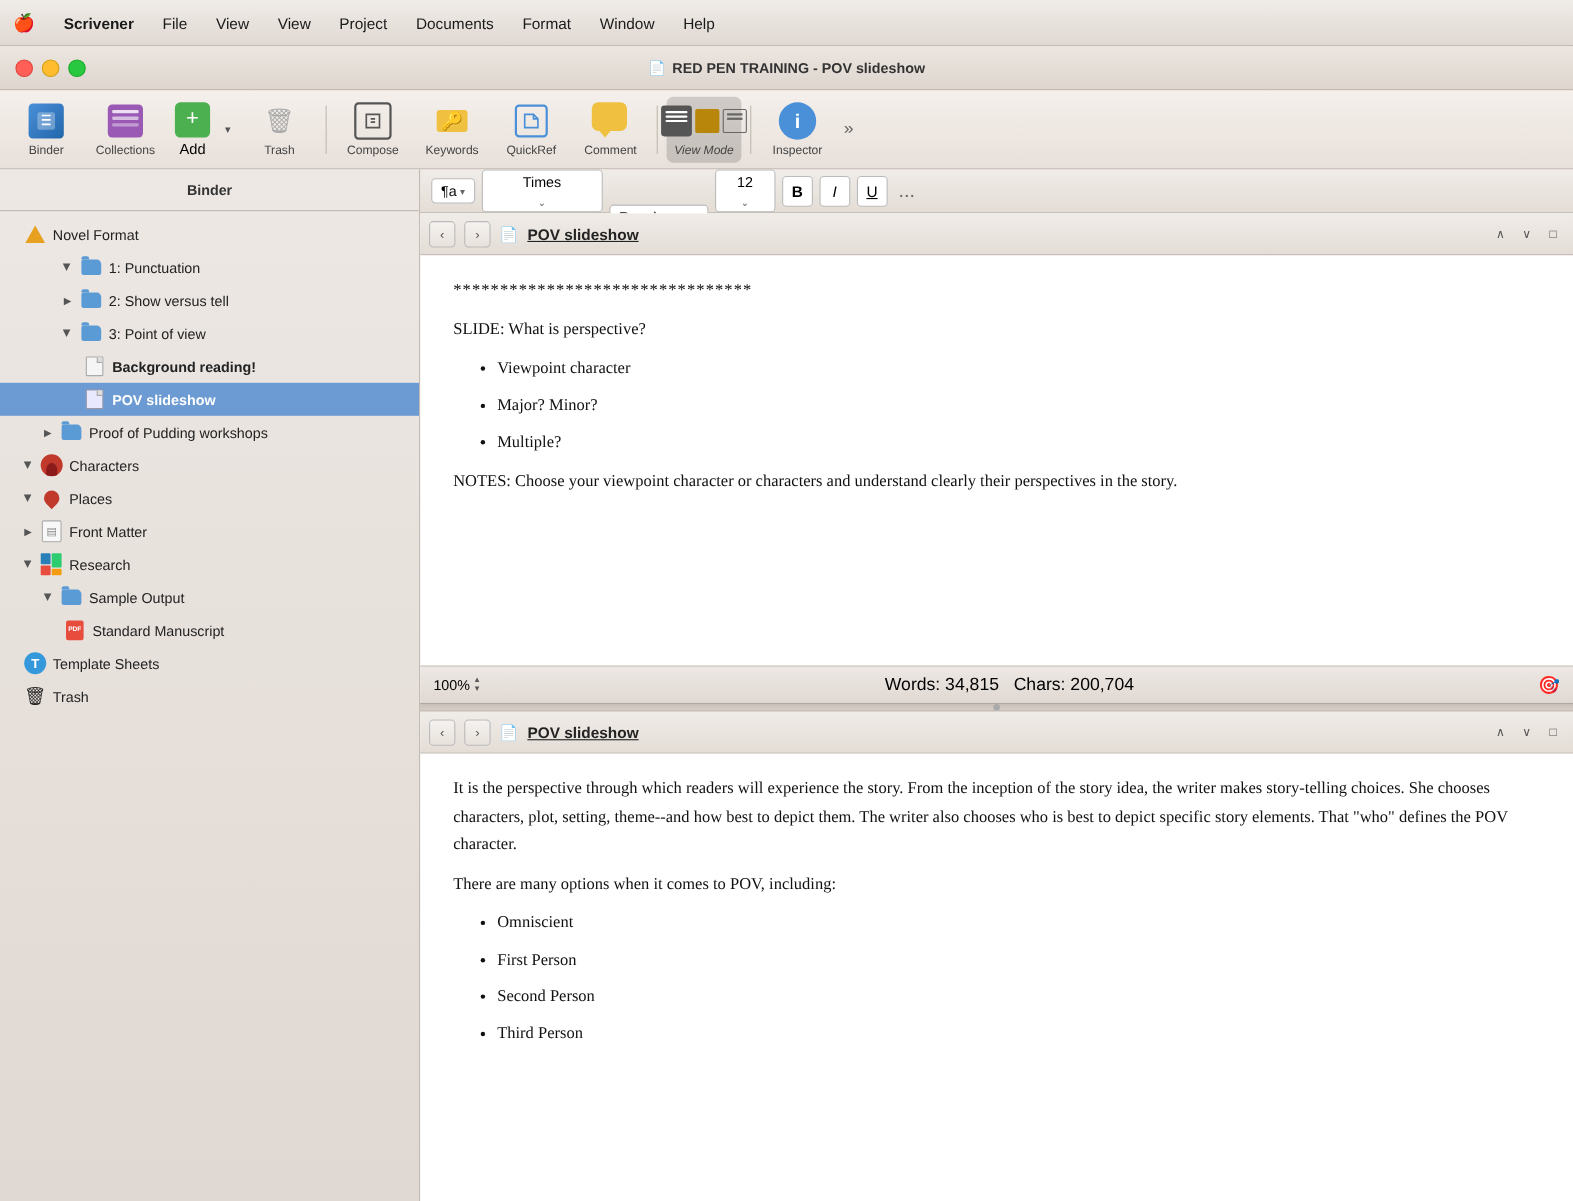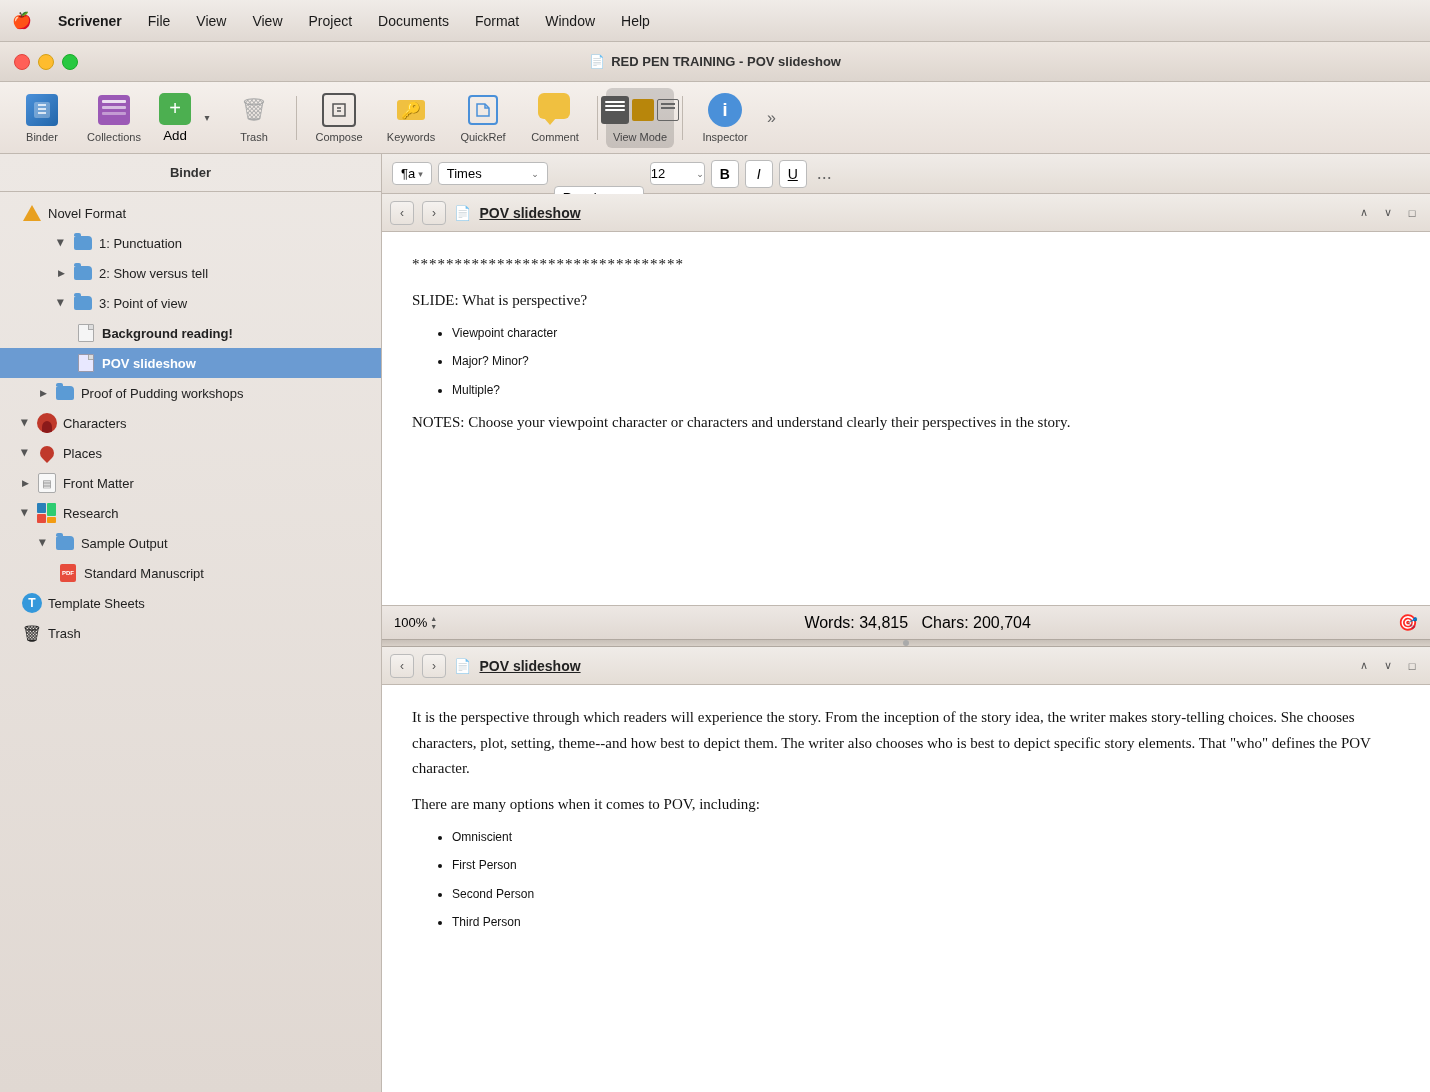--- a/index.html
+++ b/index.html
@@ -33,21 +33,21 @@
     .toolbar {
       display: flex; align-items: center; height: 72px;
       background: linear-gradient(to bottom, #f5f0ec, #e8e0da);
       border-bottom: 1px solid #c0b8b0; padding: 0 8px; gap: 4px;
     }
     .toolbar-btn {
       display: flex; flex-direction: column; align-items: center; justify-content: center;
       width: 68px; height: 60px; border-radius: 6px; cursor: pointer;
       border: none; background: transparent; gap: 3px;
     }
-    .toolbar-btn.active { background: rgba(0,0,0,0.15); }
+    .toolbar-btn.active { background: rgba(0,0,0,0.15); font-style: italic; }
     .toolbar-btn .icon-area { width: 36px; height: 36px; display: flex; align-items: center; justify-content: center; }
     .toolbar-btn .btn-label { font-size: 11px; color: #444; }
     .toolbar-separator { width: 1px; height: 44px; background: #c0b8b0; margin: 0 4px; }
     .toolbar-more { font-size: 16px; color: #666; padding: 4px; cursor: pointer; }
 
     
     .icon-binder { width: 32px; height: 32px; background: linear-gradient(135deg, #4a90d9, #2266aa); border-radius: 4px; display: flex; align-items: center; justify-content: center; }
     .icon-trash { width: 28px; height: 32px; display: flex; align-items: center; justify-content: center; font-size: 22px; color: #aaa; }
     .key-icon { width: 28px; height: 20px; background: #f0c040; border-radius: 3px; display: flex; align-items: center; justify-content: center; font-size: 16px; }
 
@@ -99,23 +99,23 @@
     
     .editor-area { flex: 1; display: flex; flex-direction: column; background: #d8d0c8; }
 
     
     .format-toolbar {
       height: 40px; background: linear-gradient(to bottom, #f0ece8, #e4ddd6);
       border-bottom: 1px solid #c0b8b0;
       display: flex; align-items: center; padding: 0 10px; gap: 6px;
     }
     .para-style-btn { display: flex; align-items: center; gap: 3px; padding: 3px 8px; border: 1px solid #bbb; border-radius: 4px; background: white; cursor: pointer; font-size: 13px; }
-    .font-select { display: flex; align-items: center; gap: 3px; padding: 3px 8px; border: 1px solid #bbb; border-radius: 4px; background: white; cursor: pointer; font-size: 13px; min-width: 110px; }
+    .font-select { display: flex; align-items: center; gap: 3px; padding: 3px 8px; border: 1px solid #bbb; border-radius: 4px; background: white; cursor: pointer; font-size: 13px; min-width: 110px; flex-direction: column; }
     .style-select { display: flex; align-items: center; gap: 3px; padding: 3px 8px; border: 1px solid #bbb; border-radius: 4px; background: white; cursor: pointer; font-size: 13px; min-width: 90px; margin-top: 48px; }
-    .size-select { display: flex; align-items: center; gap: 3px; padding: 3px 0; border: 1px solid #bbb; border-radius: 4px; background: white; cursor: pointer; font-size: 13px; min-width: 55px; }
+    .size-select { display: flex; align-items: center; gap: 3px; padding: 3px 12px; border: 1px solid #bbb; border-radius: 4px; background: white; cursor: pointer; font-size: 13px; min-width: 55px; flex-direction: column; }
     .fmt-btn { width: 28px; height: 28px; display: flex; align-items: center; justify-content: center; border: 1px solid #bbb; border-radius: 4px; background: white; cursor: pointer; font-size: 14px; }
     .fmt-more { font-size: 18px; color: #666; cursor: pointer; padding: 0 4px; }
     .chevron-down { font-size: 9px; color: #666; }
 
     
     .editor-pane { flex: 1; display: flex; flex-direction: column; background: white; }
 
     .editor-header {
       height: 38px; background: linear-gradient(to bottom, #f0ece8, #e4ddd6);
       border-bottom: 1px solid #c0b8b0;
@@ -139,21 +139,21 @@
     .zoom-ctrl { display: flex; align-items: center; gap: 3px; font-size: 13px; }
     .zoom-stepper { display: flex; flex-direction: column; }
     .zoom-arrow { font-size: 7px; line-height: 1.1; color: #555; cursor: pointer; }
     .target-icon { font-size: 16px; color: #666; }
     .divider-handle { flex: 1; display: flex; justify-content: center; align-items: center; }
     .handle-dot { width: 6px; height: 6px; background: #aaa; border-radius: 50%; }
 
     .split-divider { height: 8px; background: linear-gradient(to bottom, #c8c0b8, #d8d0c8); border-top: 1px solid #b0a8a0; border-bottom: 1px solid #b0a8a0; display: flex; align-items: center; justify-content: center; cursor: row-resize; }
 
     ul.editor-list { list-style: disc; padding-left: 40px; margin-bottom: 10px; }
-    ul.editor-list li { margin-bottom: 8px; font-family: Liberation Sans, sans-serif; font-size: 12px; }
+    ul.editor-list li { margin-bottom: 8px; font-family: Liberation Serif, serif; font-size: 15px; }
   </style>
 </head>
 <body>
 
 <div class="menu-bar">
   <span class="menu-apple">🍎</span>
   <span class="menu-item bold">Scrivener</span>
   <span class="menu-item">File</span>
   <span class="menu-item">View</span>
   <span class="menu-item">View</span>

